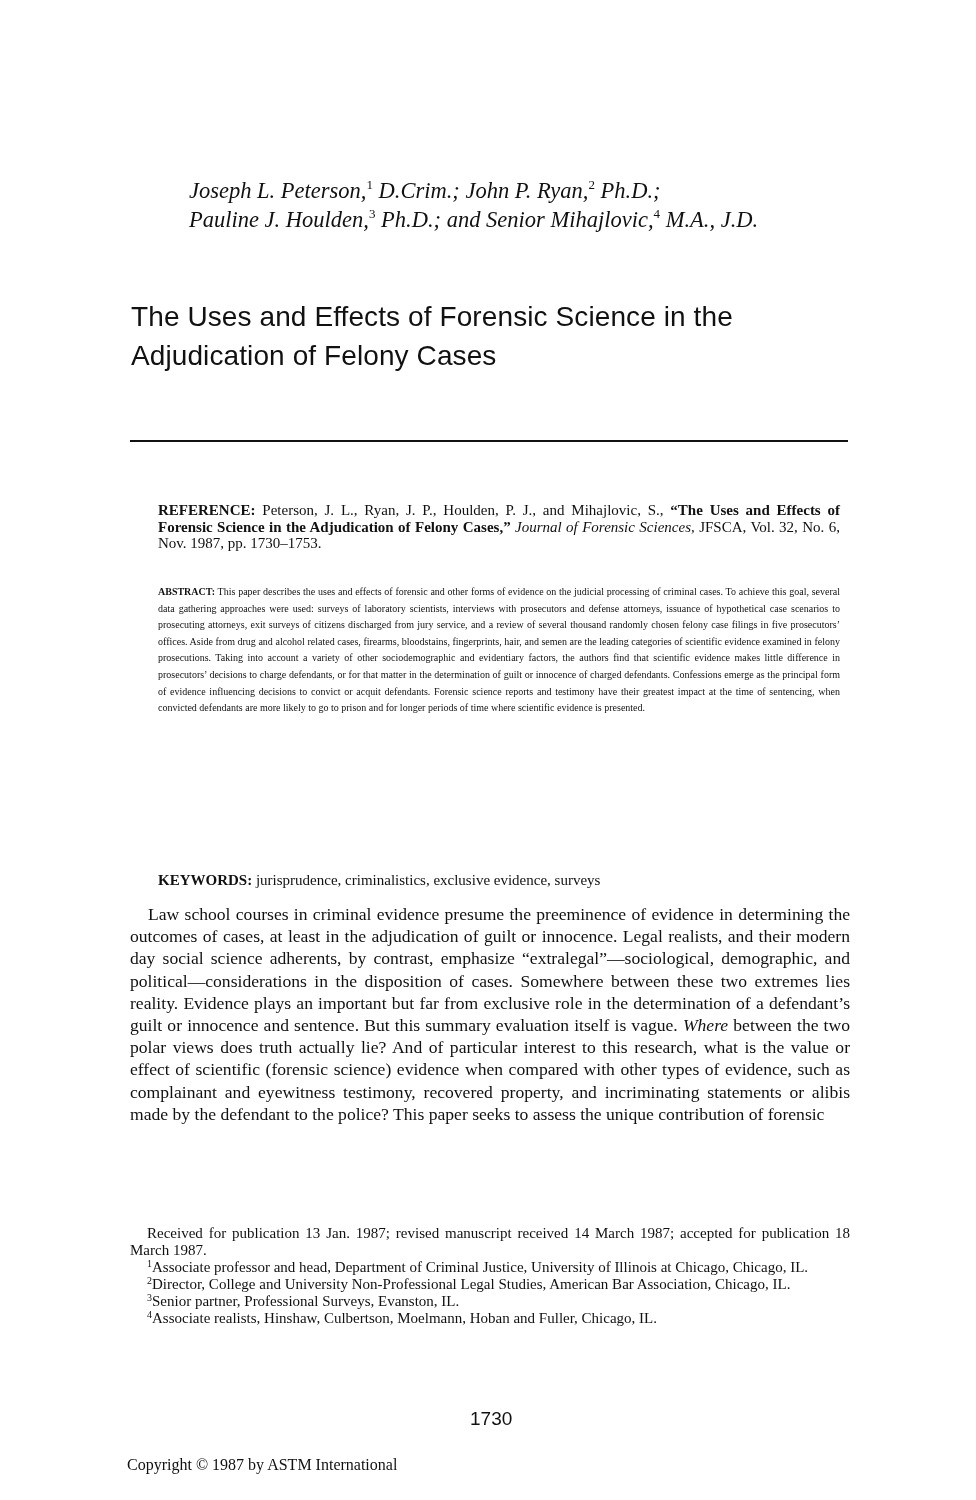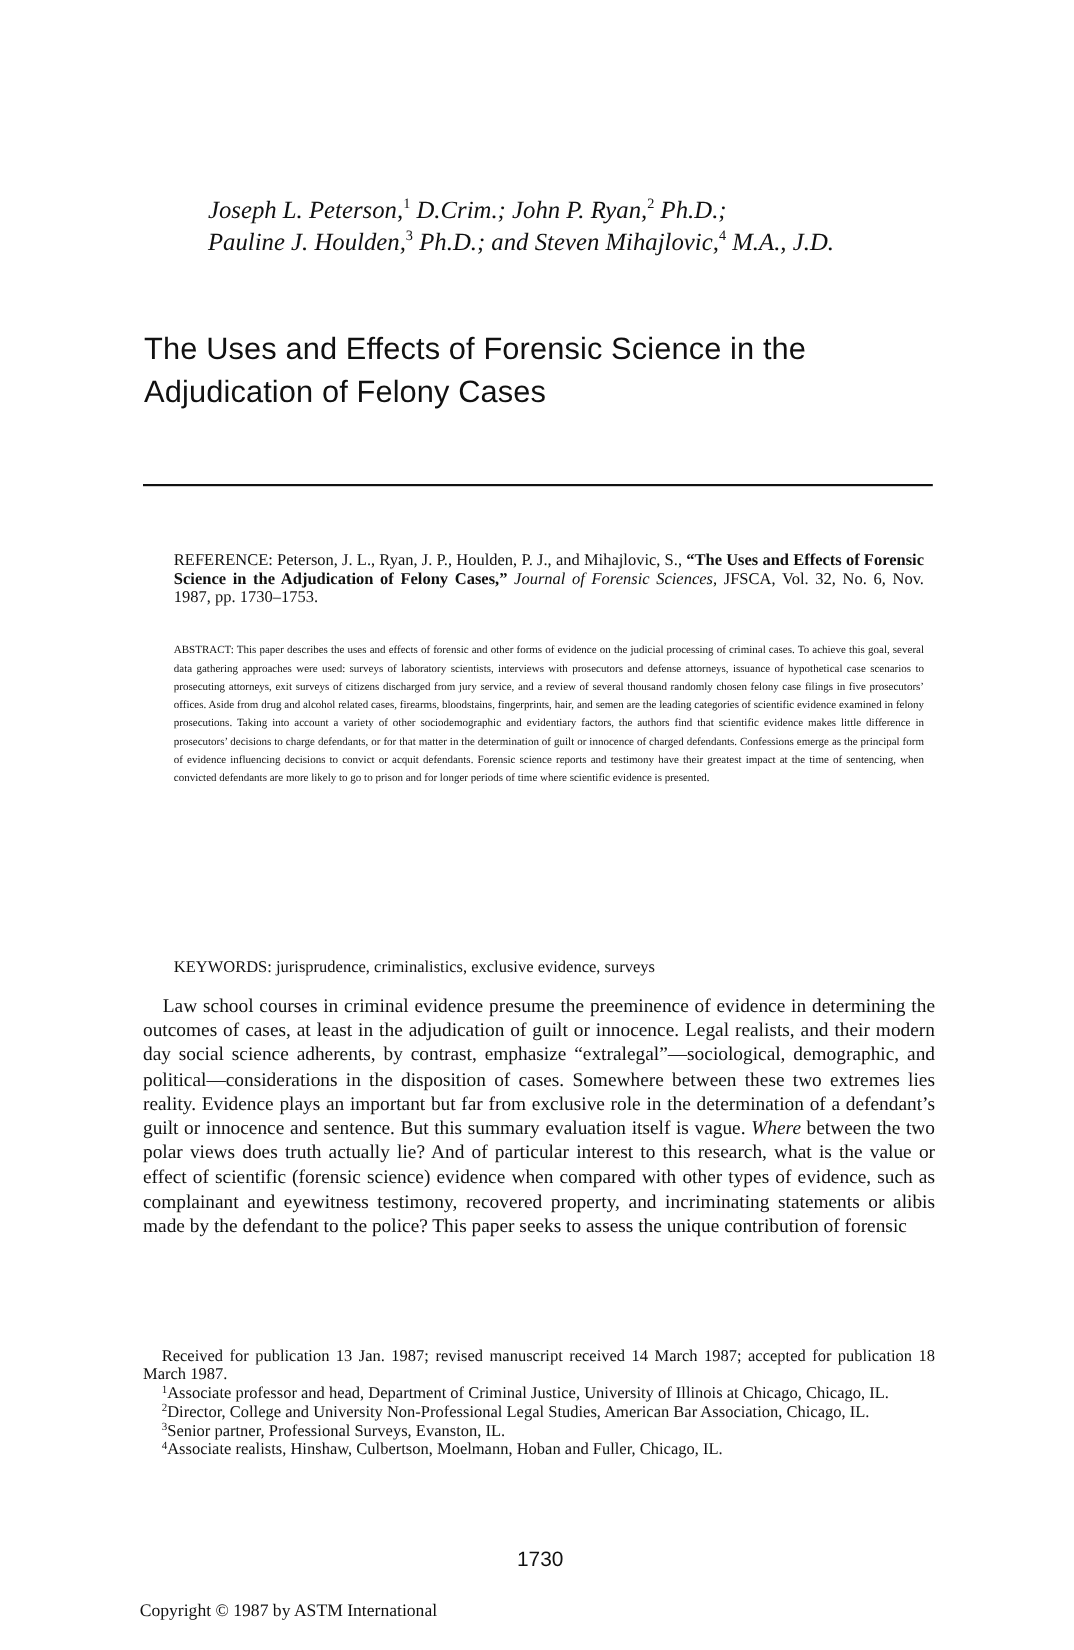--- a/index.html
+++ b/index.html
@@ -10,29 +10,29 @@
   .rule { position:absolute; left:130px; top:440px; width:718px; height:2px; background:#111; }
   .ref { position:absolute; left:158px; top:502px; width:682px; font-size:15px; line-height:16.5px; text-align:justify; }
   .abstract { position:absolute; left:158px; top:584px; width:682px; font-size:10px; line-height:16.6px; text-align:justify; }
   .keywords { position:absolute; left:158px; top:872px; width:682px; font-size:15px; line-height:17px; }
   .body-text { position:absolute; left:130px; top:903px; width:720px; font-size:17.6px; line-height:22.2px; text-align:justify; text-indent:18px; }
   .footnotes { position:absolute; left:130px; top:1225px; width:720px; font-size:15px; line-height:17px; text-align:justify; }
   .footnotes p { margin:0; text-indent:17px; }
   .footnotes sup { font-size:10px; vertical-align:5px; line-height:0; }
   .page-num { position:absolute; left:470px; top:1408px; font-family:"Liberation Sans", sans-serif; font-size:19px; }
   .copyright { position:absolute; left:127px; top:1456px; font-size:16px;text-align:center; }
-  b.lbl { font-weight:normal; }
+  b.lbl { font-weight:bold; }
   i { font-style:italic; }
 </style>
 </head>
 <body>
 
 <div class="authors">
   <div><span>Joseph L. Peterson,</span><sup>1</sup><span> D.Crim.; </span><span>John P. Ryan,</span><sup>2</sup><span> Ph.D.;</span></div>
-  <div><span>Pauline J. Houlden,</span><sup>3</sup><span> Ph.D.; and </span><span>Steven Mihajlovic,</span><sup>4</sup><span> M.A., J.D.</span></div>
+  <div><span>Pauline J. Houlden,</span><sup>3</sup><span> Ph.D.; and </span><span>Senior Mihajlovic,</span><sup>4</sup><span> M.A., J.D.</span></div>
 </div>
 
 <h1 class="title" style="margin:0;">
   <div>The Uses and Effects of Forensic Science in the</div>
   <div>Adjudication of Felony Cases</div>
 </h1>
 
 <div class="rule"></div>
 
 <div class="ref"><b class="lbl">REFERENCE:</b><span> Peterson, J. L., Ryan, J. P., Houlden, P. J., and Mihajlovic, S., </span><b>“The Uses and Effects of Forensic Science in the Adjudication of Felony Cases,”</b><i> Journal of Forensic Sciences,</i><span> JFSCA, Vol. 32, No. 6, Nov. 1987, pp. 1730–1753.</span></div>

